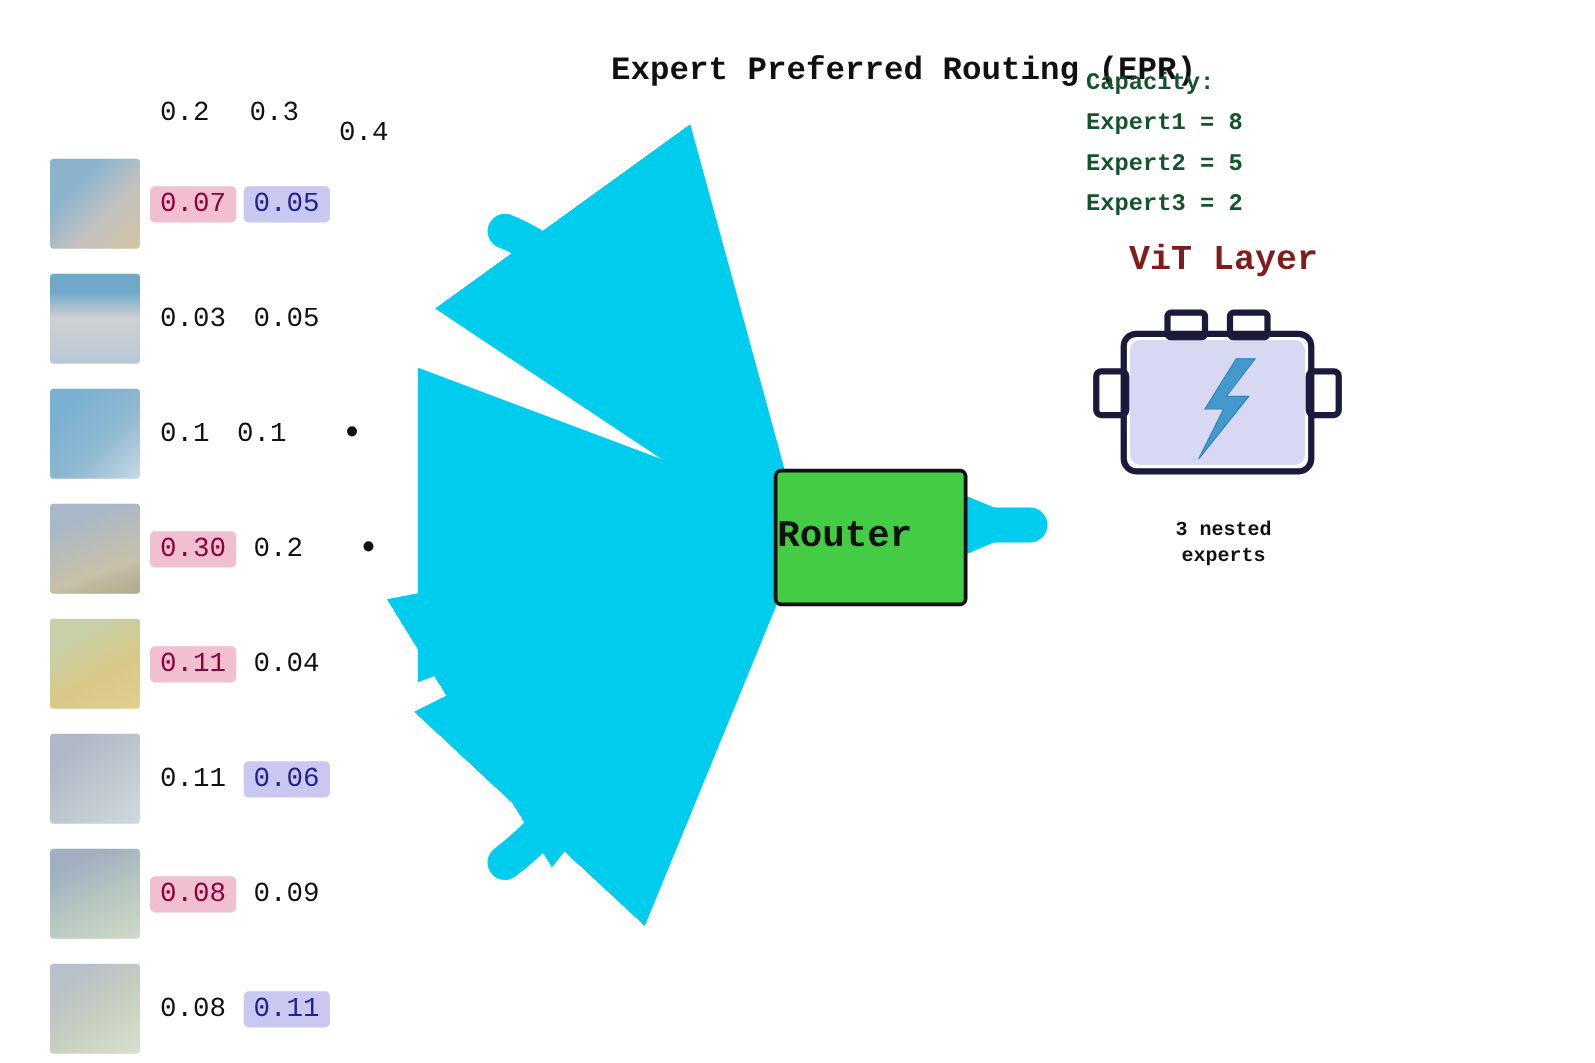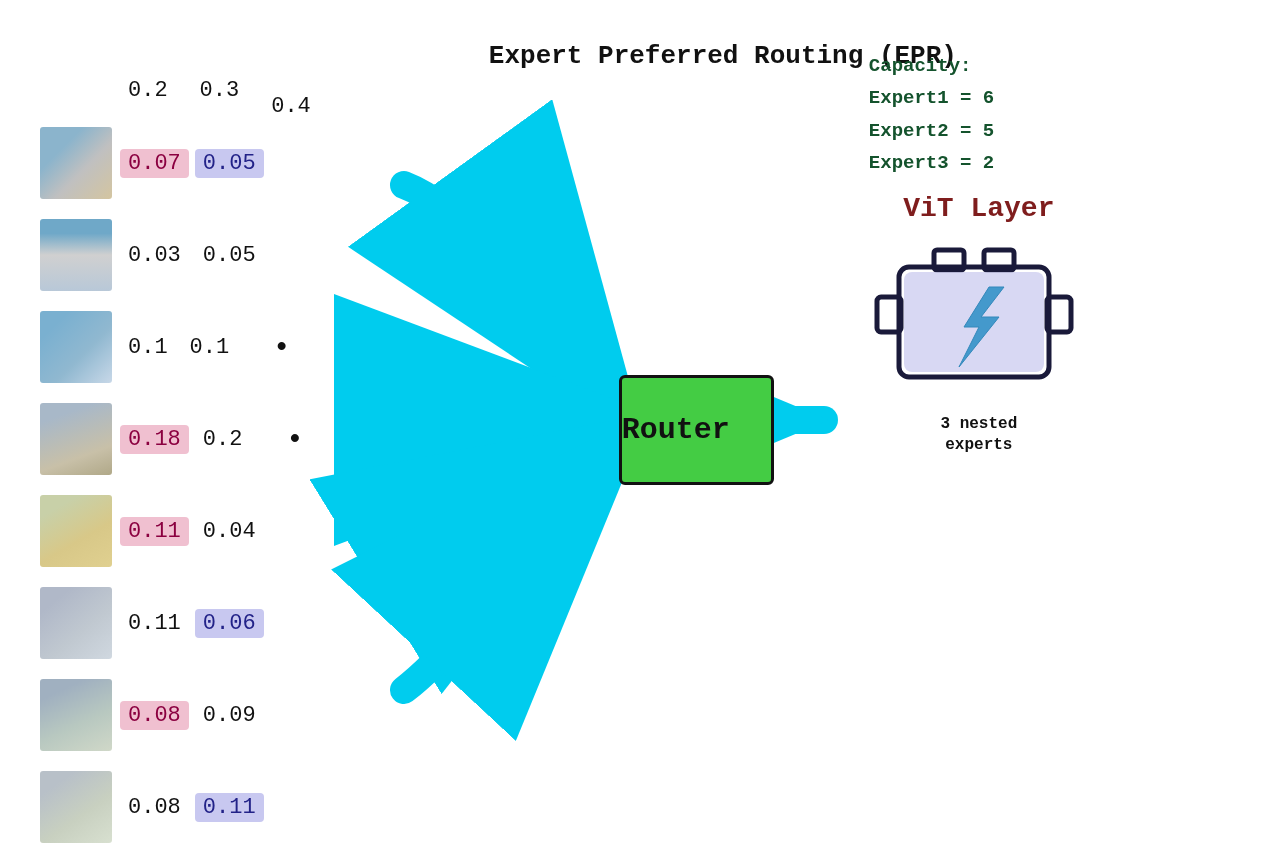--- a/index.html
+++ b/index.html
@@ -143,21 +143,21 @@
           <div class="score-pair">
             <span class="score-plain">0.1</span>
             <span class="score-plain">0.1</span>
             <span class="dot" style="margin-left:30px;">•</span>
           </div>
         </div>
 
         <div class="image-row">
           <div class="thumb thumb-4"></div>
           <div class="score-pair">
-            <span class="score-highlight-pink">0.18</span>
+            <span class="score-highlight-pink">0.30</span>
             <span class="score-plain">0.2</span>
             <span class="dot" style="margin-left:30px;">•</span>
           </div>
         </div>
 
         <div class="image-row">
           <div class="thumb thumb-5"></div>
           <div class="score-pair">
             <span class="score-highlight-pink">0.11</span>
             <span class="score-plain">0.04</span>
@@ -220,21 +220,21 @@
       </svg>
 
       <div style="position:absolute; left:310px; top:345px; width:155px; height:110px; background:#44cc44; border:3.5px solid #111; border-radius:6px; display:flex; align-items:center; justify-content:flex-start;">
         <span style="font-size:30px; font-weight:900; color:#111;">Router</span>
       </div>
 
       <div style="position:absolute; left:560px; top:20px; display:flex; flex-direction:column; align-items:flex-start; gap:8px;">
 
         <div style="font-size:19px; font-weight:700; color:#14532d; line-height:1.7;">
           <div>Capacity:</div>
-          <div>Expert1 = 6</div>
+          <div>Expert1 = 8</div>
           <div>Expert2 = 5</div>
           <div>Expert3 = 2</div>
         </div>
 
         <div style="font-size:28px; font-weight:900; color:#7f1d1d; margin-top:6px; align-self:center;">ViT Layer</div>
 
         <svg width="220" height="170" viewBox="0 0 220 170">
 
           <rect x="30" y="35" width="150" height="110" rx="10" ry="10" fill="none" stroke="#1a1a3a" stroke-width="5"></rect>
 

